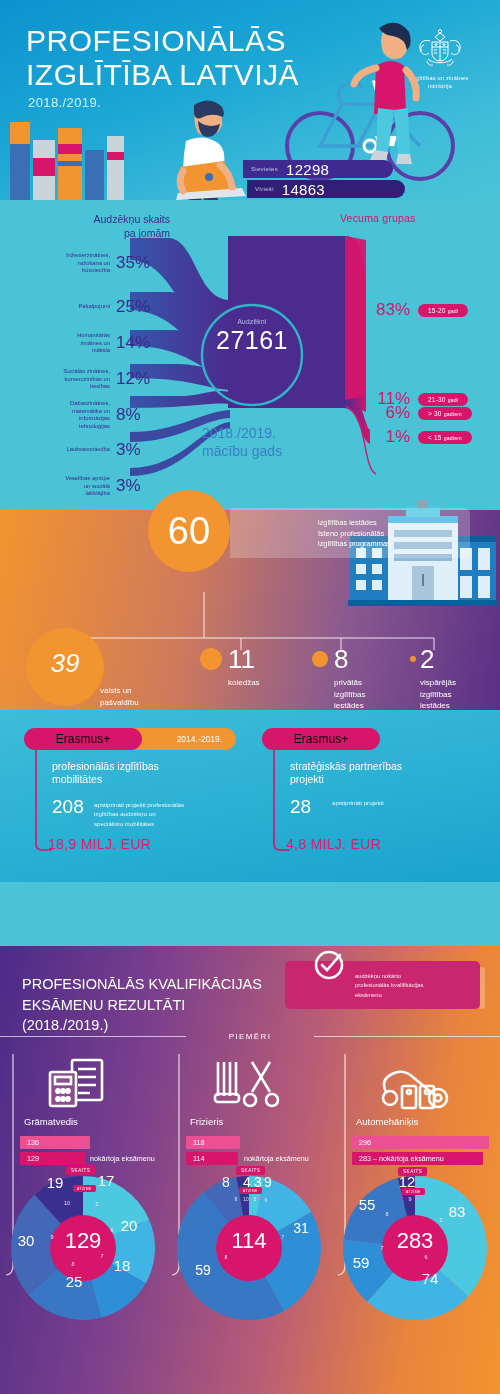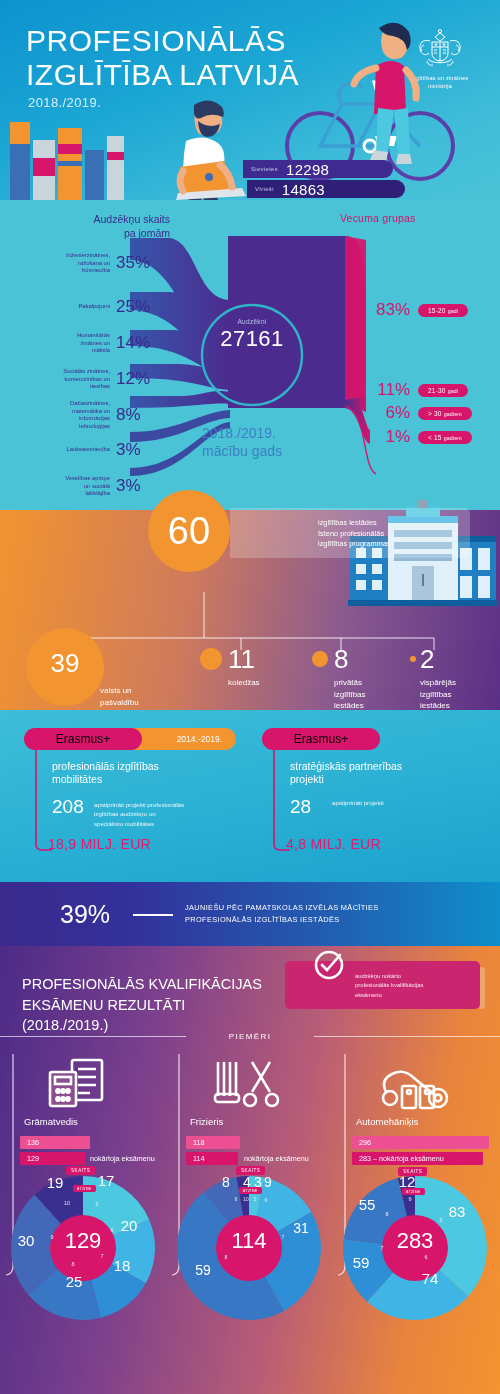--- a/index.html
+++ b/index.html
@@ -83,21 +83,21 @@
     margin-left:8px; background:#d6156b; color:#fff; border-radius:9px;
     padding:3px 10px; font-size:6.5px; letter-spacing:.2px; white-space:nowrap;
   }
   .age-pill .small{ font-size:5.2px; }
   .center-label{
     position:absolute; left:197px; top:318px; width:110px; text-align:center;
     color:#b9c4ee; font-size:6.5px; letter-spacing:.3px;
   }
   .center-val{
     position:absolute; left:197px; top:326px; width:110px; text-align:center;
-    color:#ffffff; font-size:22px; font-weight:300; letter-spacing:.5px;
+    color:#ffffff; font-size:25px; font-weight:300; letter-spacing:.5px;
   }
   .year-note{
     position:absolute; left:202px; top:425px;
     color:#3b7fc4; font-size:14px; line-height:1.25; white-space:pre-line; font-weight:300;
   }
 
   
   .sec-inst{
     position:absolute; left:0; top:510px; width:500px; height:200px;
     background:linear-gradient(100deg,#f2942f 0%,#cf7a5c 38%,#8a5a8f 68%,#5a2f86 100%);
@@ -412,21 +412,21 @@
       <div class="dom-pct">3%</div>
     </div>
 
     <div class="age-row" style="left:376px;top:100px;">
       <div class="age-pct">83%</div>
       <div class="age-pill">
         <span>15-20</span>
         <span class="small">gadi</span>
       </div>
     </div>
-    <div class="age-row" style="left:376px;top:180px;">
+    <div class="age-row" style="left:376px;top:189px;">
       <div class="age-pct">11%</div>
       <div class="age-pill">
         <span>21-30</span>
         <span class="small">gadi</span>
       </div>
     </div>
     <div class="age-row" style="left:376px;top:203px;">
       <div class="age-pct">6%</div>
       <div class="age-pill">
         <span>&gt; 30</span>
@@ -492,21 +492,21 @@
       <div class="circ60">60</div>
     </div>
 
     <svg class="connector" width="500" height="200">
       <path d="M204 82 V128 M63 128 H434 M63 128 V140 M241 128 V140 M341 128 V140 M434 128 V140" stroke="#ffffff" stroke-width="1" fill="none" opacity=".85"></path>
     </svg>
 
     <div class="inst-item" style="left:26px;top:118px;">
       <div style="position:relative;width:78px;height:78px;">
         <div class="dot" style="width:78px;height:78px;"></div>
-        <div class="inst-num" style="position:absolute;left:0;top:22px;width:78px;text-align:center;">39</div>
+        <div class="inst-num" style="position:absolute;left:0;top:22px;width:78px;text-align:center;font-style:italic;">39</div>
       </div>
       <div class="inst-txt" style="position:absolute;left:74px;top:52px;width:120px;">valsts un
 pašvaldību
 izglītības iestādes</div>
     </div>
 
     <div class="inst-item" style="left:200px;top:136px;">
       <div style="display:flex;align-items:center;gap:6px;">
         <div class="dot" style="width:22px;height:22px;"></div>
         <div class="inst-num">11</div>
@@ -563,26 +563,20 @@
 projekti</div>
       <div class="era-num">28</div>
       <div class="era-desc" style="top:70px;">apstiprināti projekti</div>
       <svg style="position:absolute;left:10px;top:20px;" width="24" height="104">
         <path d="M2 0 V96 q0 6 6 6 H18" stroke="#d6156b" stroke-width="1.6" fill="none"></path>
       </svg>
       <div class="era-eur">4,8 MILJ. EUR</div>
     </div>
   </div>
 
-  <div class="sec-band">
-    <div class="band-pct">39%</div>
-    <div class="band-line"></div>
-    <div class="band-txt">JAUNIEŠU PĒC PAMATSKOLAS IZVĒLAS MĀCĪTIES
-PROFESIONĀLĀS IZGLĪTĪBAS IESTĀDĒS</div>
-  </div>
 
   <div class="sec-exam">
 
     <div class="exam-title">PROFESIONĀLĀS KVALIFIKĀCIJAS
 EKSĀMENU REZULTĀTI
 (2018./2019.)</div>
 
     <div class="badge96"></div>
     <svg style="position:absolute;left:312px;top:2px;" width="34" height="34">
       <circle cx="17" cy="17" r="13" fill="none" stroke="#ffffff" stroke-width="2.6"></circle>

